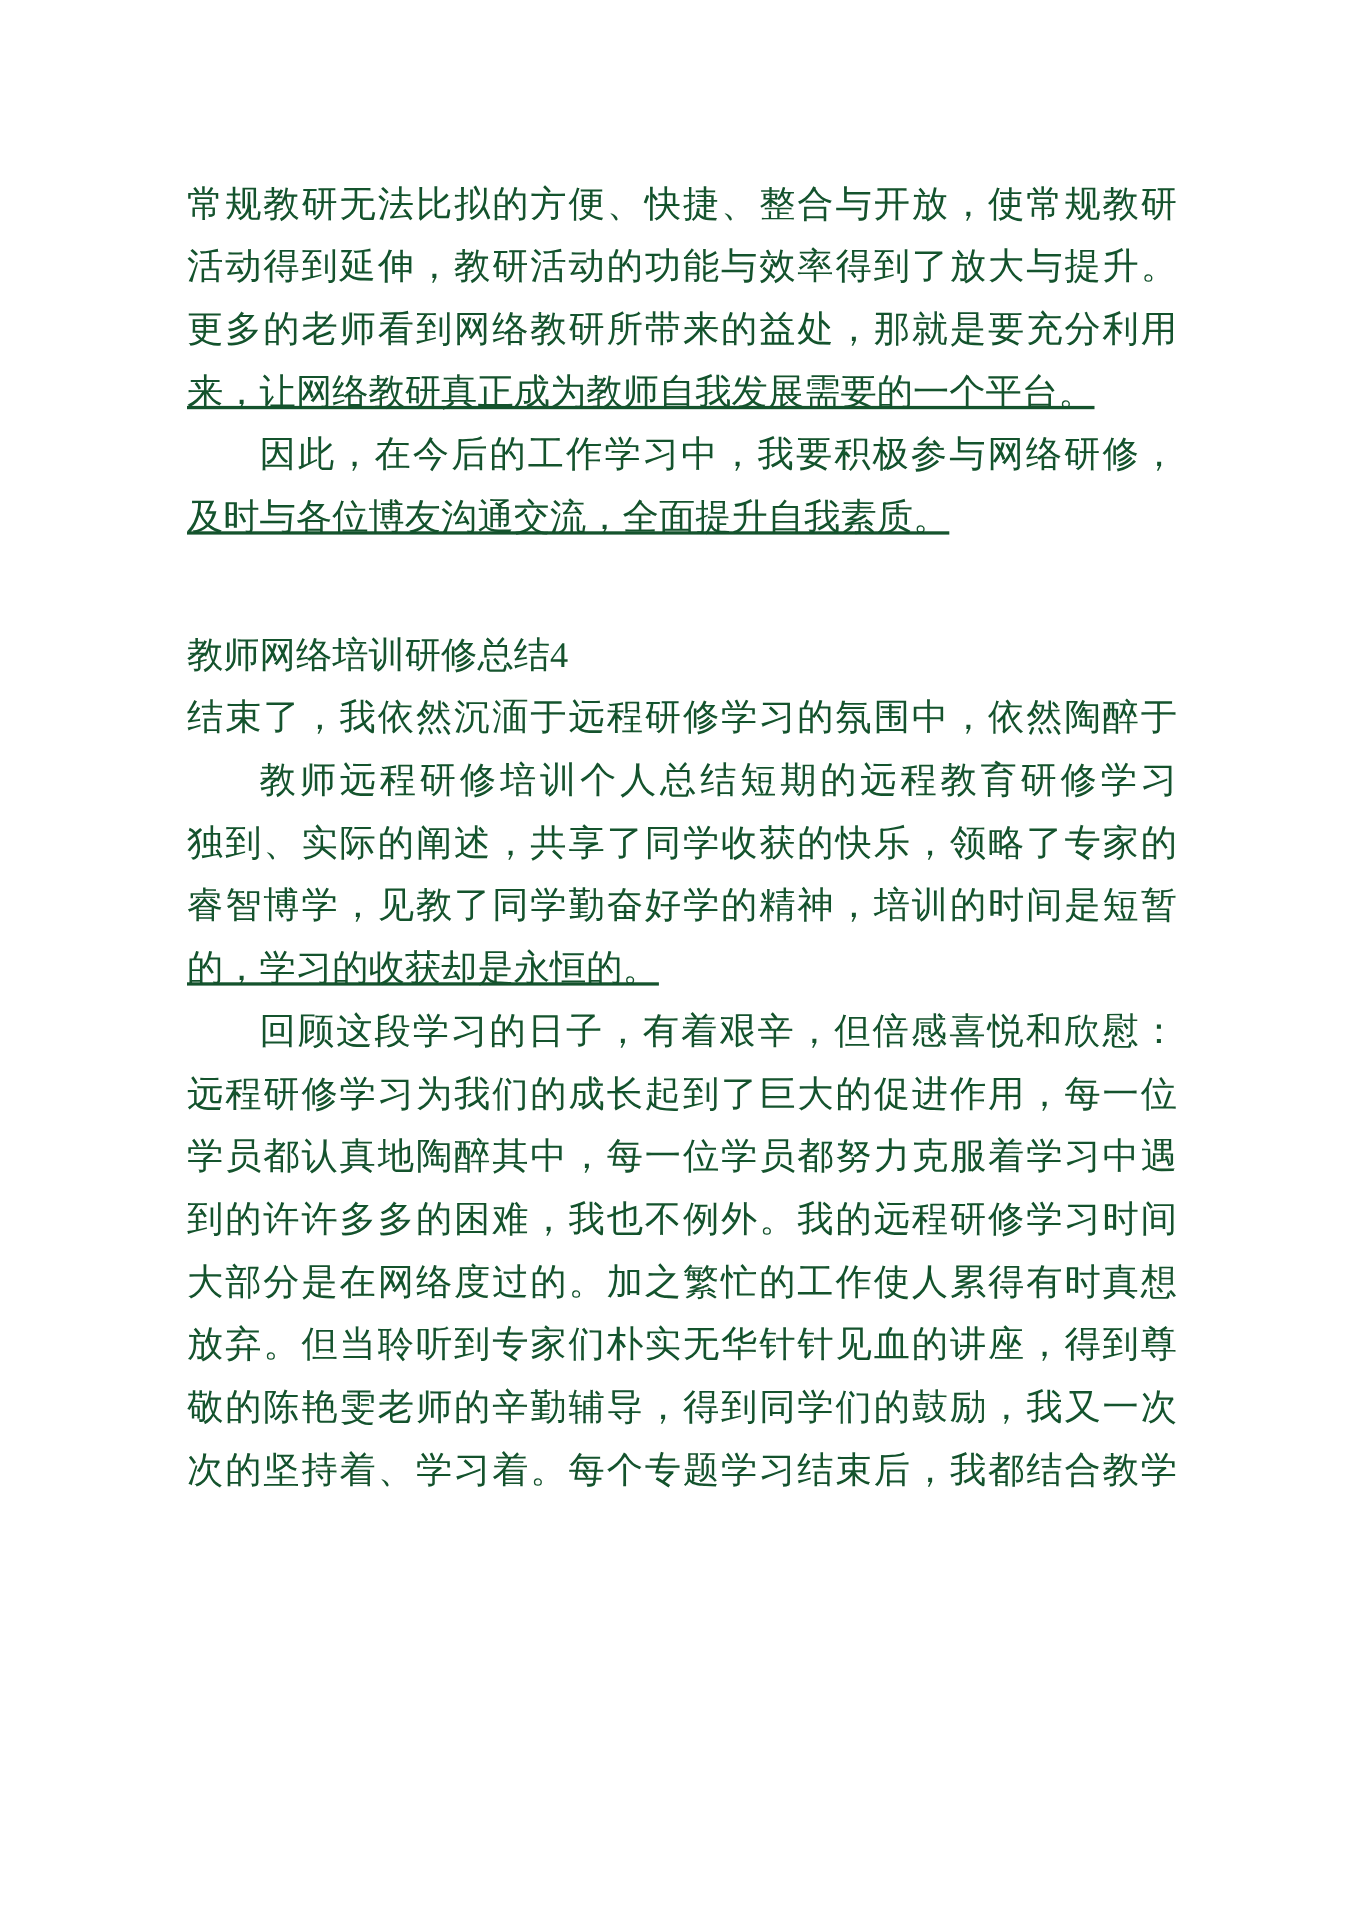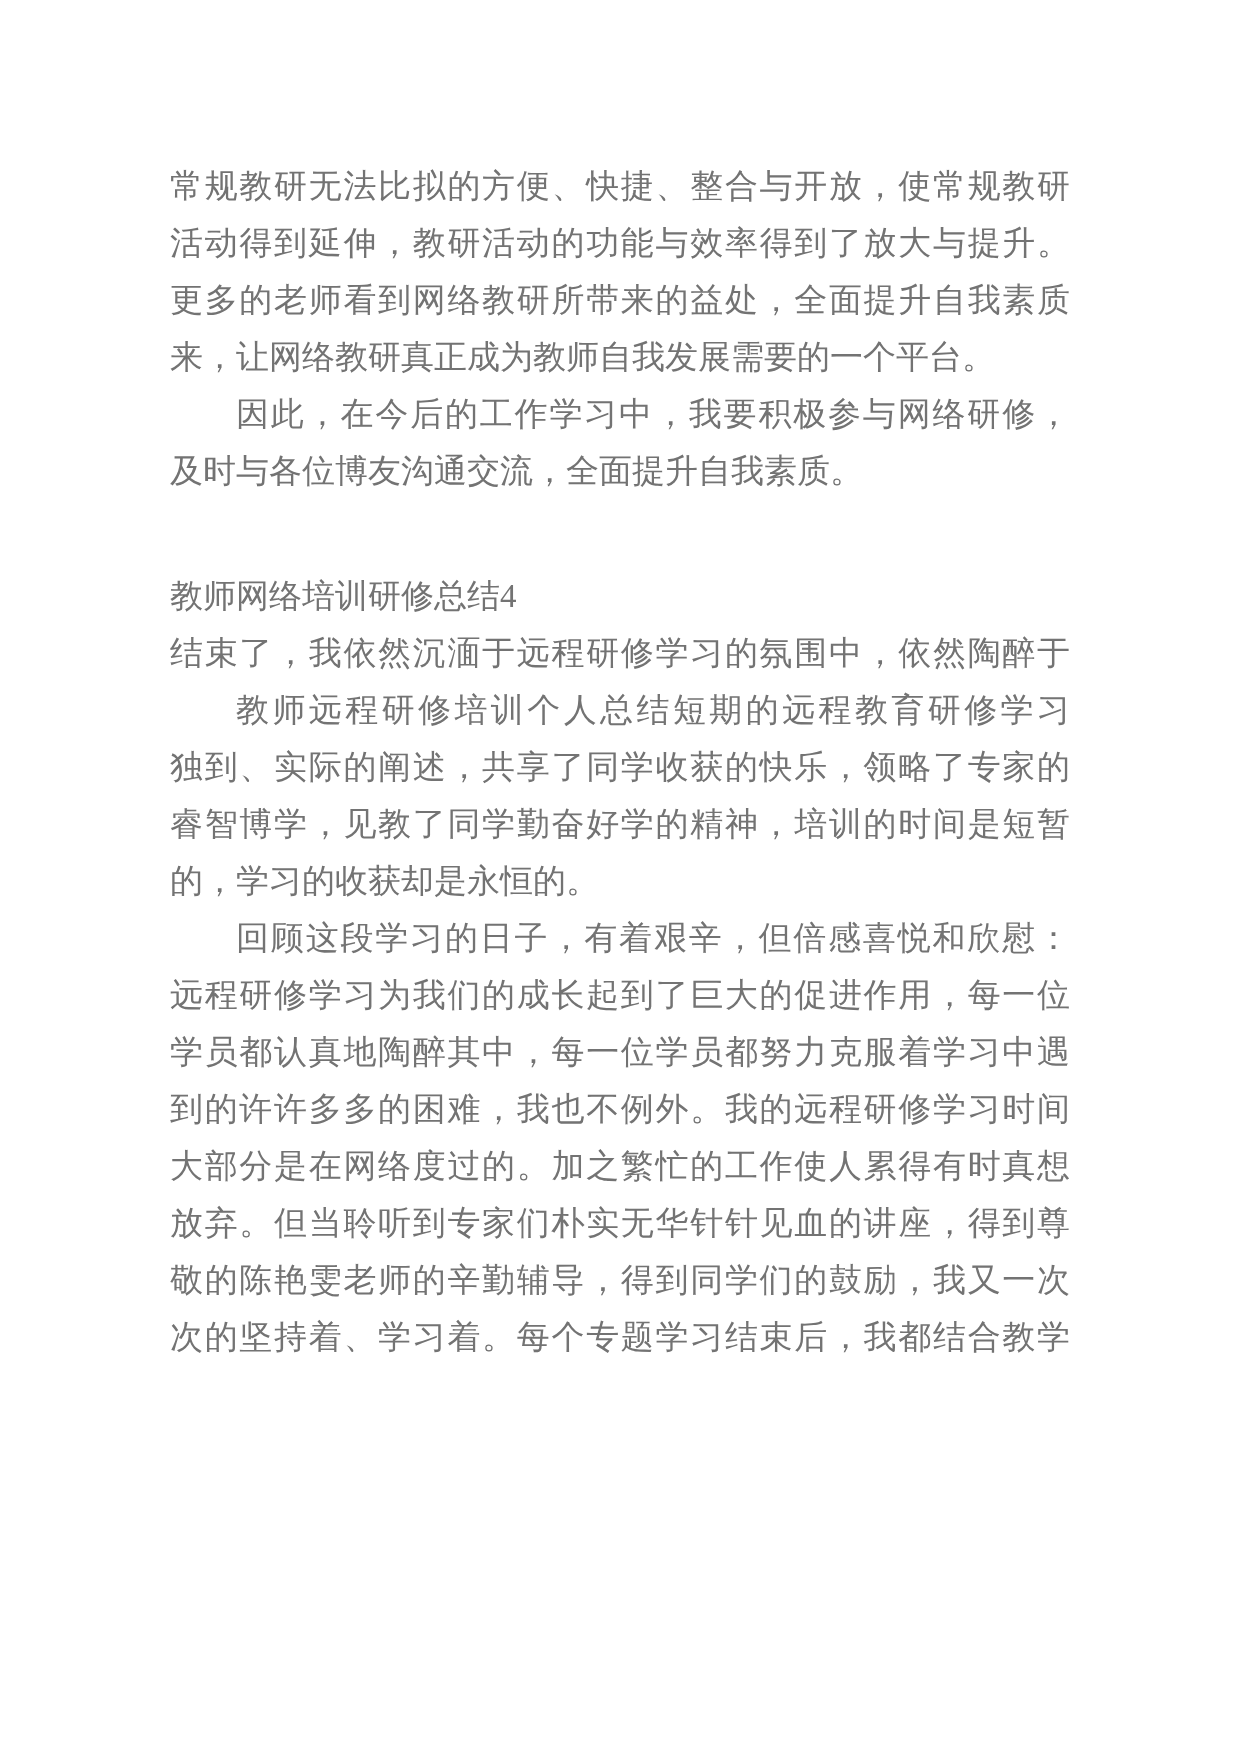--- a/index.html
+++ b/index.html
@@ -16,31 +16,32 @@
   }
   .content {
     box-sizing: border-box;
     padding: 158px 171px 0 170px;
   }
   .para { margin: 0; padding: 0; }
   .line {
     font-family: "Liberation Serif", "DejaVu Serif", serif;
     font-weight: normal;
     font-size: 33px;
-    color: #737373;
+    color: #14532d;
     height: 57px;
     line-height: 57px;
     text-align: justify;
     text-align-last: justify;
     white-space: normal;
     overflow: visible;
   }
   .line.last {
     text-align: right;
     text-align-last: left;
+    text-decoration: underline;
   }
   .line.indent {
     padding-left: 66px;
   }
   .line.tight {
     letter-spacing: -0.75px;
   }
   .heading-line {
     margin-top: 68px;
     text-align: right;
@@ -49,21 +50,21 @@
 </style>
 </head>
 <body>
 
 <div class="page">
   <div class="content">
 
     <div class="para">
       <div class="line">常规教研无法比拟的方便、快捷、整合与开放，使常规教研</div>
       <div class="line">活动得到延伸，教研活动的功能与效率得到了放大与提升。</div>
-      <div class="line">更多的老师看到网络教研所带来的益处，全面提升自我素质</div>
+      <div class="line">更多的老师看到网络教研所带来的益处，那就是要充分利用</div>
       <div class="line last">来，让网络教研真正成为教师自我发展需要的一个平台。</div>
     </div>
 
     <div class="para">
       <div class="line indent">因此，在今后的工作学习中，我要积极参与网络研修，</div>
       <div class="line last">及时与各位博友沟通交流，全面提升自我素质。</div>
     </div>
 
     <div class="line heading-line">教师网络培训研修总结4</div>
 

